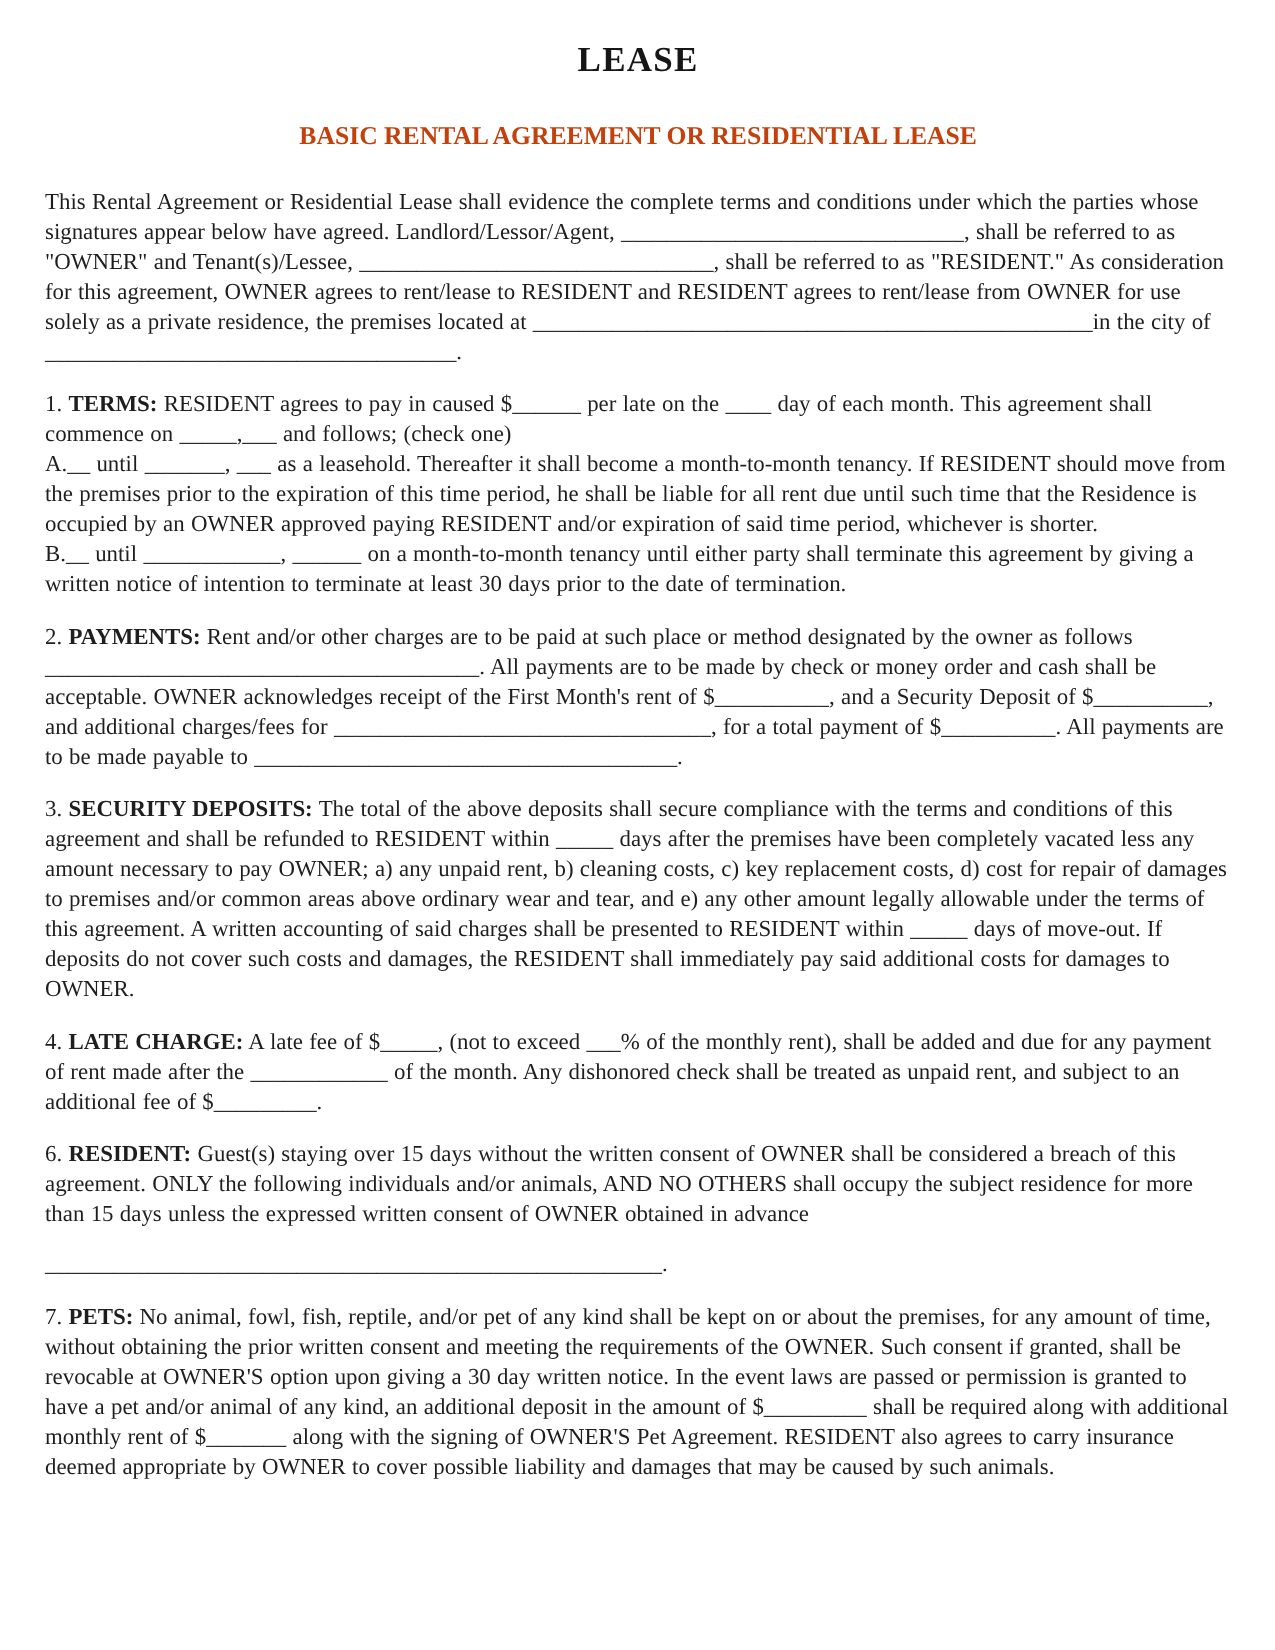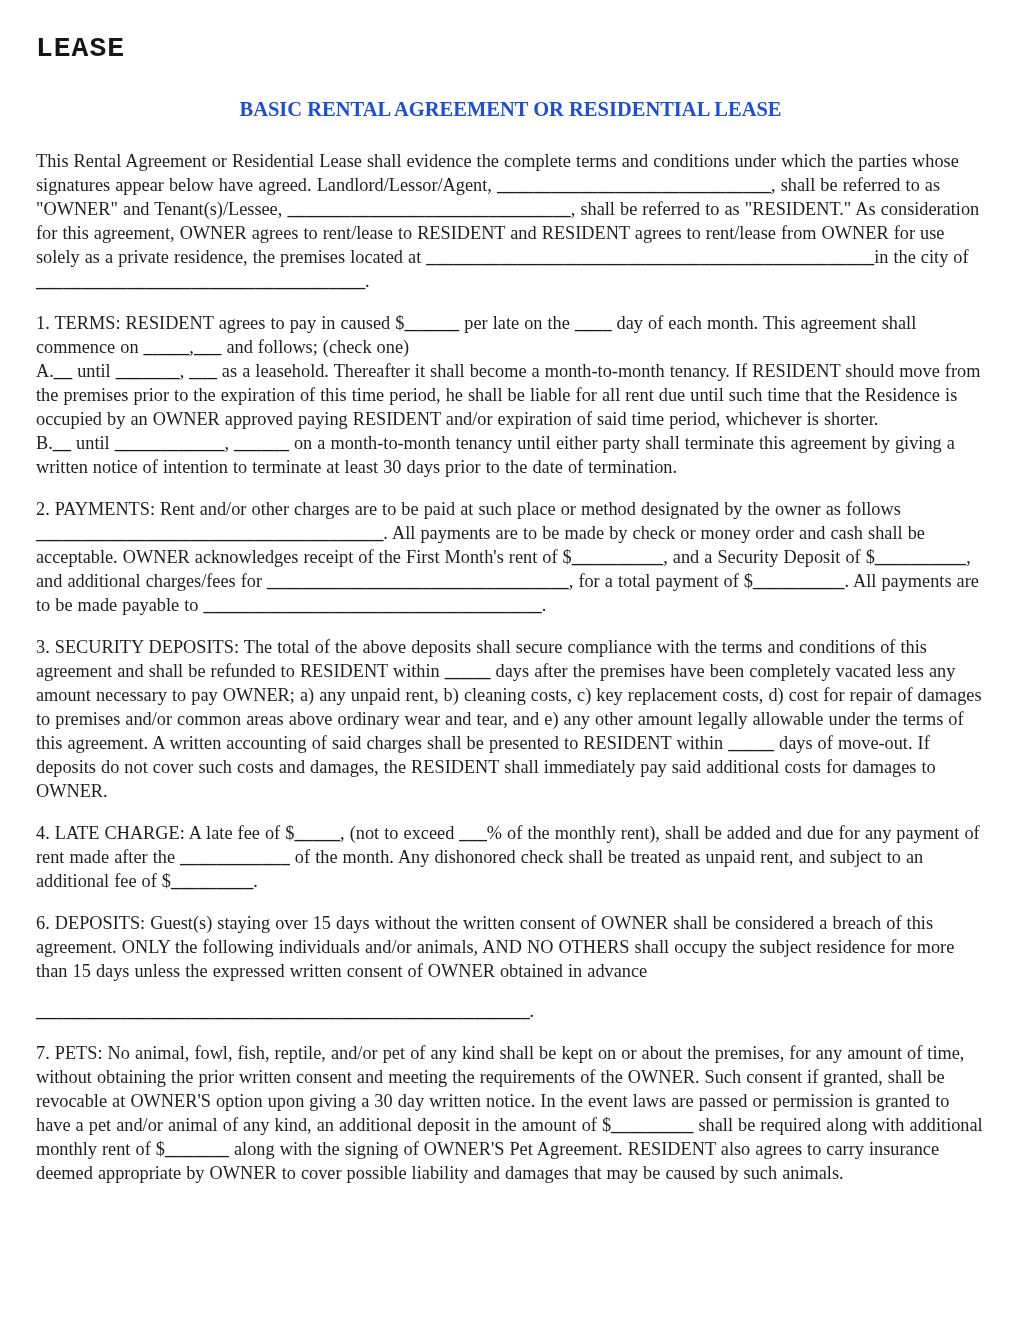--- a/index.html
+++ b/index.html
@@ -9,61 +9,60 @@
     box-sizing: border-box;
     margin: 0 auto;
     background: #ffffff;
     color: #1e1e1e;
     font-family: "Liberation Serif", "DejaVu Serif", serif;
     padding: 32px 35px 0 36px;
     overflow: hidden;
   }
   .doc-title {
     margin: 0;
-    text-align: left;
+    text-align: center;
     font-size: 28px;
     line-height: 34px;
     font-weight: bold;
     letter-spacing: 1px;
     color: #161616;
-    font-family: Liberation Mono, monospace;
   }
   .doc-subtitle {
     margin: 30px 0 0 0;
     text-align: center;
     font-size: 20.5px;
     line-height: 26px;
     font-weight: bold;
-    color: #1d4ed8;
+    color: #c2410c;
   }
   .doc-body { margin: 0; }
   .para {
     margin: 0;
     font-size: 18.3px;
     line-height: 24px;
     text-align: left;
     word-spacing: 0.5px;
   }
   .para.intro { margin-top: 27px; }
   .para.section-start { margin-top: 18px; }
   .para.sub-line { margin-top: 16px; }
-  .para b { font-weight: normal; }
-  .blank { letter-spacing: 0; white-space: nowrap; font-weight: bold; }
+  .para b { font-weight: bold; }
+  .blank { letter-spacing: 0; white-space: nowrap; }
 </style>
 </head>
 <body>
 
 <div class="page">
   <h1 class="doc-title">LEASE</h1>
   <h2 class="doc-subtitle">BASIC RENTAL AGREEMENT OR RESIDENTIAL LEASE</h2>
   <div class="doc-body">
       <p class="para intro"><span>This Rental Agreement or Residential Lease shall evidence the complete terms and conditions under which the parties whose signatures appear below have agreed. Landlord/Lessor/Agent, </span><span class="blank">______________________________</span><span>, shall be referred to as "OWNER" and Tenant(s)/Lessee, </span><span class="blank">_______________________________</span><span>, shall be referred to as "RESIDENT." As consideration for this agreement, OWNER agrees to rent/lease to RESIDENT and RESIDENT agrees to rent/lease from OWNER for use solely as a private residence, the premises located at </span><span class="blank">_________________________________________________</span><span>in the city of </span><span class="blank">____________________________________</span><span>.</span></p>
       <p class="para section-start"><span>1. </span><b>TERMS:</b><span> RESIDENT agrees to pay in caused $</span><span class="blank">______</span><span> per late on the </span><span class="blank">____</span><span> day of each month. This agreement shall commence on </span><span class="blank">_____</span><span>,</span><span class="blank">___</span><span> and follows; (check one)</span></p>
       <p class="para"><span>A.</span><span class="blank">__</span><span> until </span><span class="blank">_______</span><span>, </span><span class="blank">___</span><span> as a leasehold. Thereafter it shall become a month-to-month tenancy. If RESIDENT should move from the premises prior to the expiration of this time period, he shall be liable for all rent due until such time that the Residence is occupied by an OWNER approved paying RESIDENT and/or expiration of said time period, whichever is shorter.</span></p>
       <p class="para"><span>B.</span><span class="blank">__</span><span> until </span><span class="blank">____________</span><span>, </span><span class="blank">______</span><span> on a month-to-month tenancy until either party shall terminate this agreement by giving a written notice of intention to terminate at least 30 days prior to the date of termination.</span></p>
       <p class="para section-start"><span>2. </span><b>PAYMENTS:</b><span> Rent and/or other charges are to be paid at such place or method designated by the owner as follows </span><span class="blank">______________________________________</span><span>. All payments are to be made by check or money order and cash shall be acceptable. OWNER acknowledges receipt of the First Month's rent of $</span><span class="blank">__________</span><span>, and a Security Deposit of $</span><span class="blank">__________</span><span>, and additional charges/fees for </span><span class="blank">_________________________________</span><span>, for a total payment of $</span><span class="blank">__________</span><span>. All payments are to be made payable to </span><span class="blank">_____________________________________</span><span>.</span></p>
       <p class="para section-start"><span>3. </span><b>SECURITY DEPOSITS:</b><span> The total of the above deposits shall secure compliance with the terms and conditions of this agreement and shall be refunded to RESIDENT within </span><span class="blank">_____</span><span> days after the premises have been completely vacated less any amount necessary to pay OWNER; a) any unpaid rent, b) cleaning costs, c) key replacement costs, d) cost for repair of damages to premises and/or common areas above ordinary wear and tear, and e) any other amount legally allowable under the terms of this agreement. A written accounting of said charges shall be presented to RESIDENT within </span><span class="blank">_____</span><span> days of move-out. If deposits do not cover such costs and damages, the RESIDENT shall immediately pay said additional costs for damages to OWNER.</span></p>
       <p class="para section-start"><span>4. </span><b>LATE CHARGE:</b><span> A late fee of $</span><span class="blank">_____</span><span>, (not to exceed </span><span class="blank">___</span><span>% of the monthly rent), shall be added and due for any payment of rent made after the </span><span class="blank">____________</span><span> of the month. Any dishonored check shall be treated as unpaid rent, and subject to an additional fee of $</span><span class="blank">_________</span><span>.</span></p>
-      <p class="para section-start"><span>6. </span><b>DEPOSITS:</b><span> Guest(s) staying over 15 days without the written consent of OWNER shall be considered a breach of this agreement. ONLY the following individuals and/or animals, AND NO OTHERS shall occupy the subject residence for more than 15 days unless the expressed written consent of OWNER obtained in advance</span></p>
+      <p class="para section-start"><span>6. </span><b>RESIDENT:</b><span> Guest(s) staying over 15 days without the written consent of OWNER shall be considered a breach of this agreement. ONLY the following individuals and/or animals, AND NO OTHERS shall occupy the subject residence for more than 15 days unless the expressed written consent of OWNER obtained in advance</span></p>
       <p class="para sub-line"><span class="blank">______________________________________________________</span><span>.</span></p>
       <p class="para section-start"><span>7. </span><b>PETS:</b><span> No animal, fowl, fish, reptile, and/or pet of any kind shall be kept on or about the premises, for any amount of time, without obtaining the prior written consent and meeting the requirements of the OWNER. Such consent if granted, shall be revocable at OWNER'S option upon giving a 30 day written notice. In the event laws are passed or permission is granted to have a pet and/or animal of any kind, an additional deposit in the amount of $</span><span class="blank">_________</span><span> shall be required along with additional monthly rent of $</span><span class="blank">_______</span><span> along with the signing of OWNER'S Pet Agreement. RESIDENT also agrees to carry insurance deemed appropriate by OWNER to cover possible liability and damages that may be caused by such animals.</span></p>
     </div>
 </div>
 
 </body></html>

